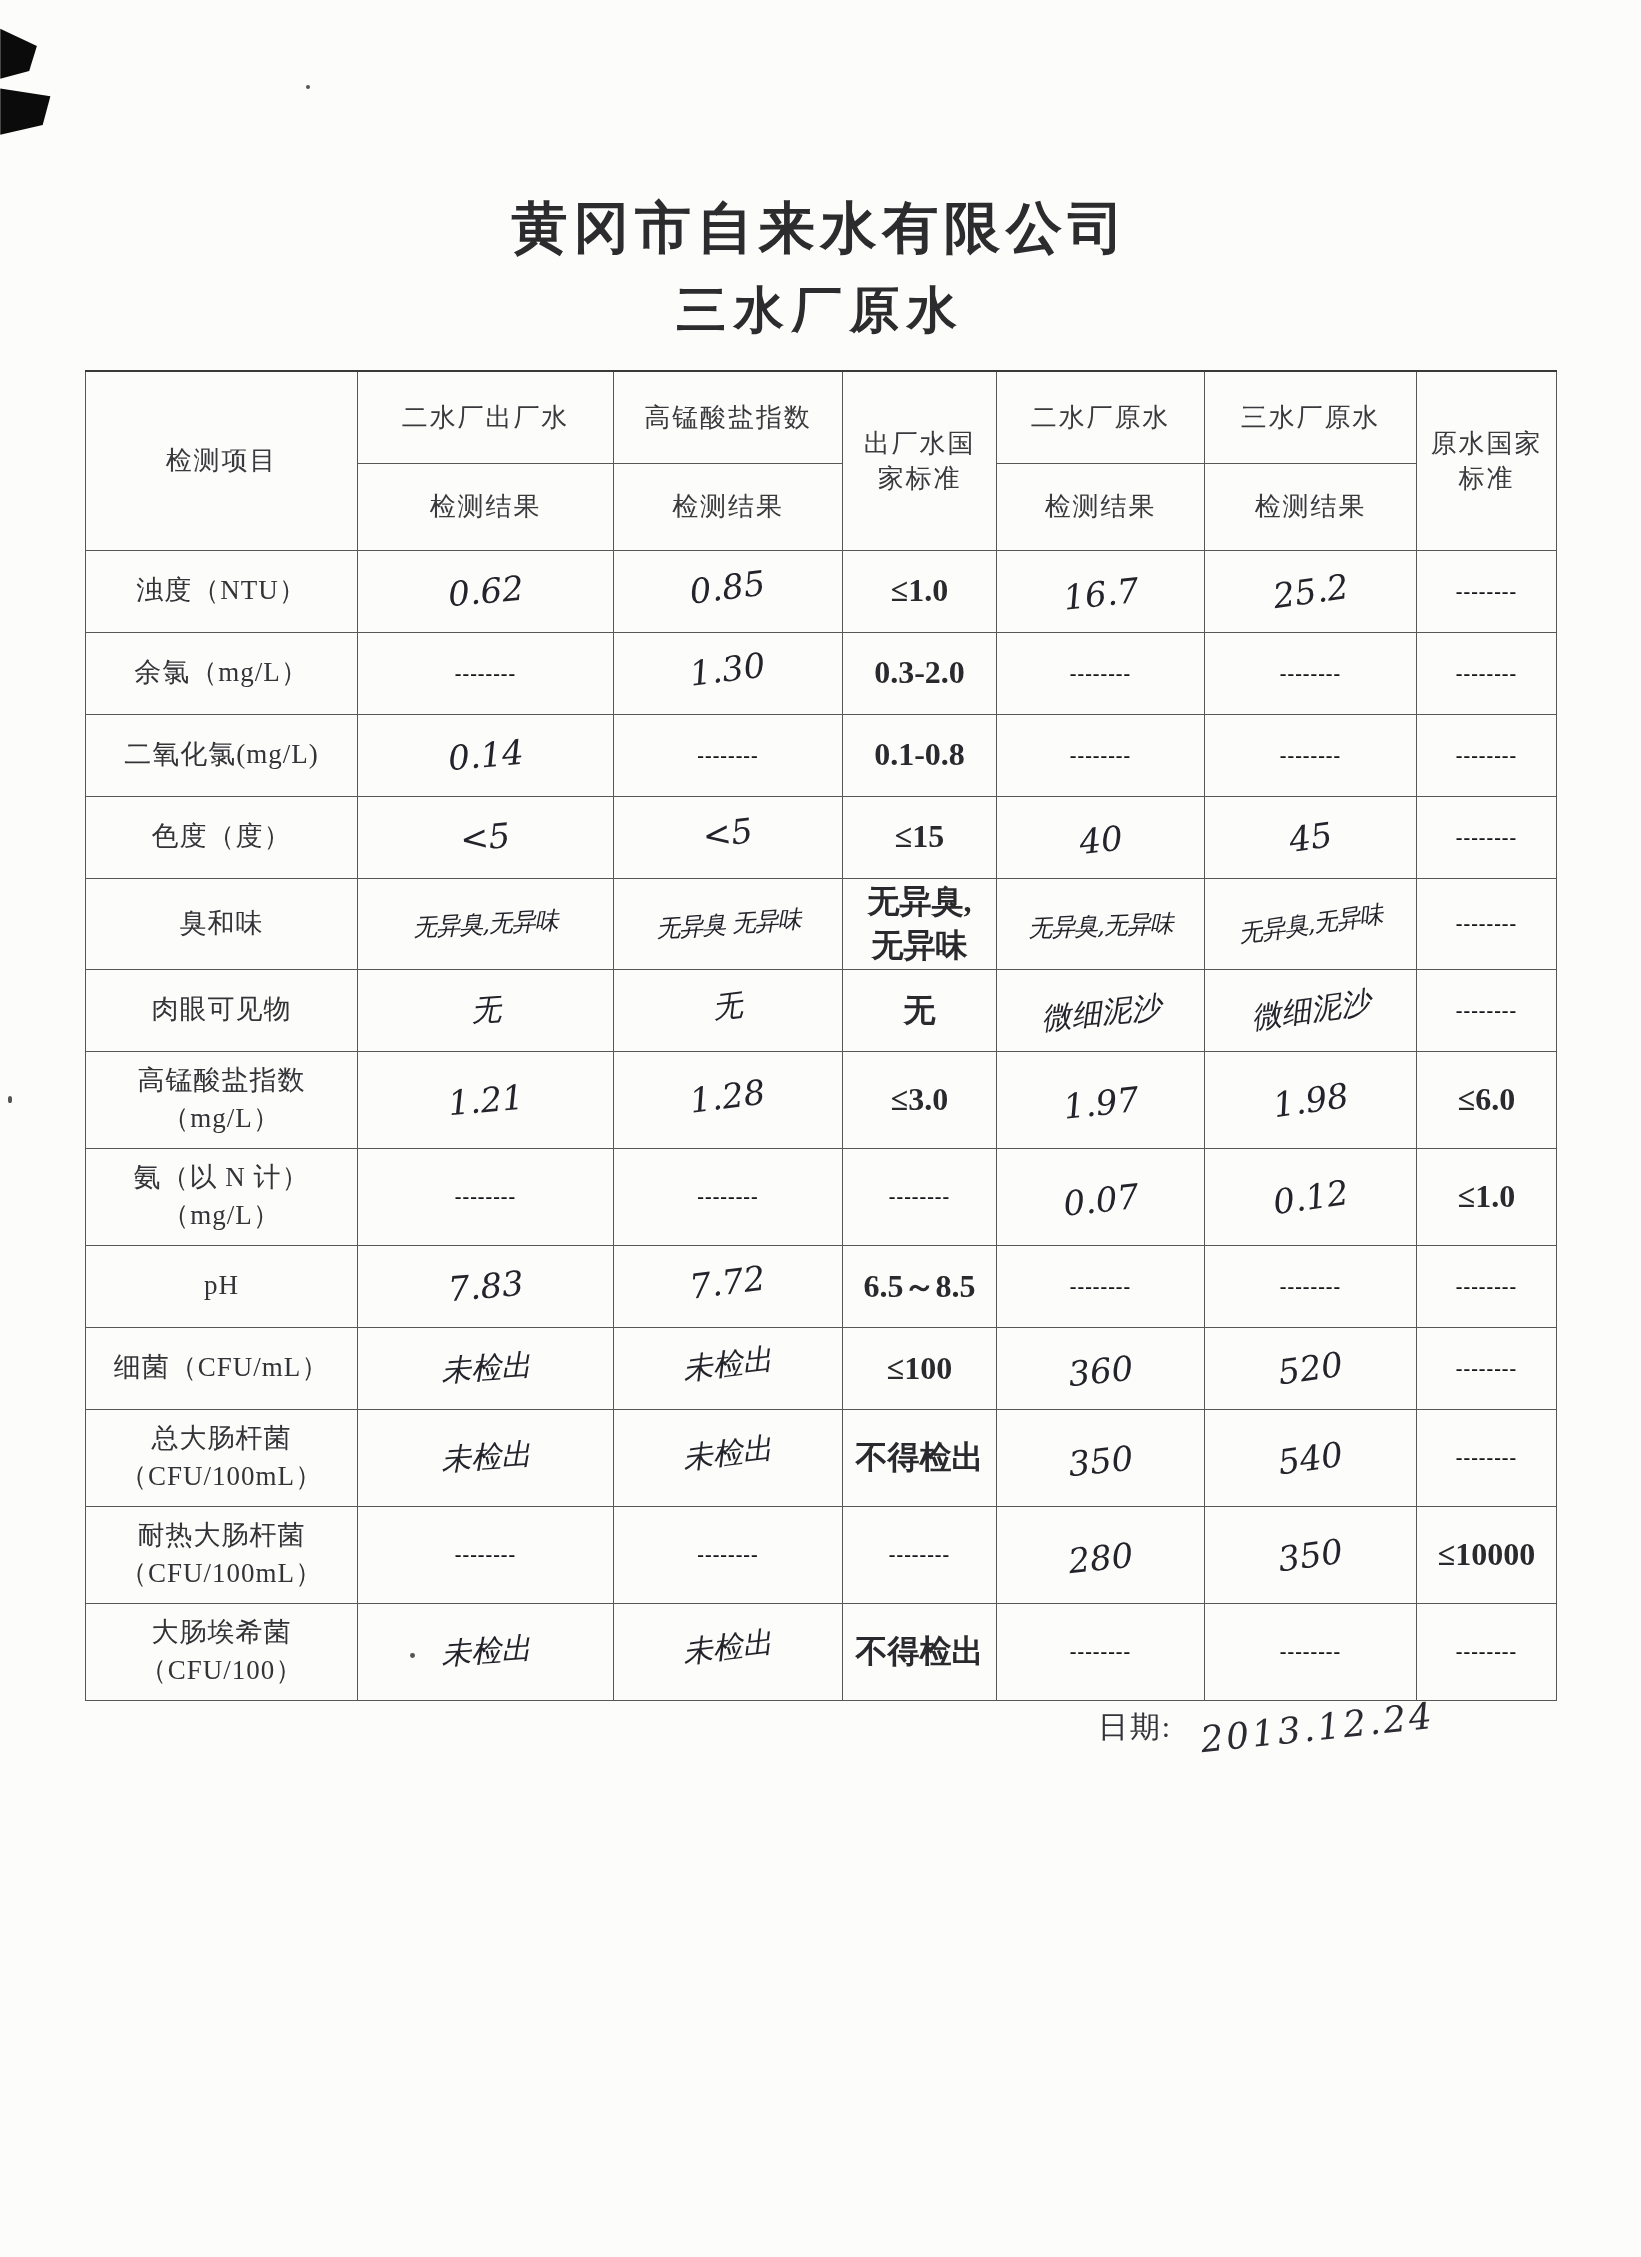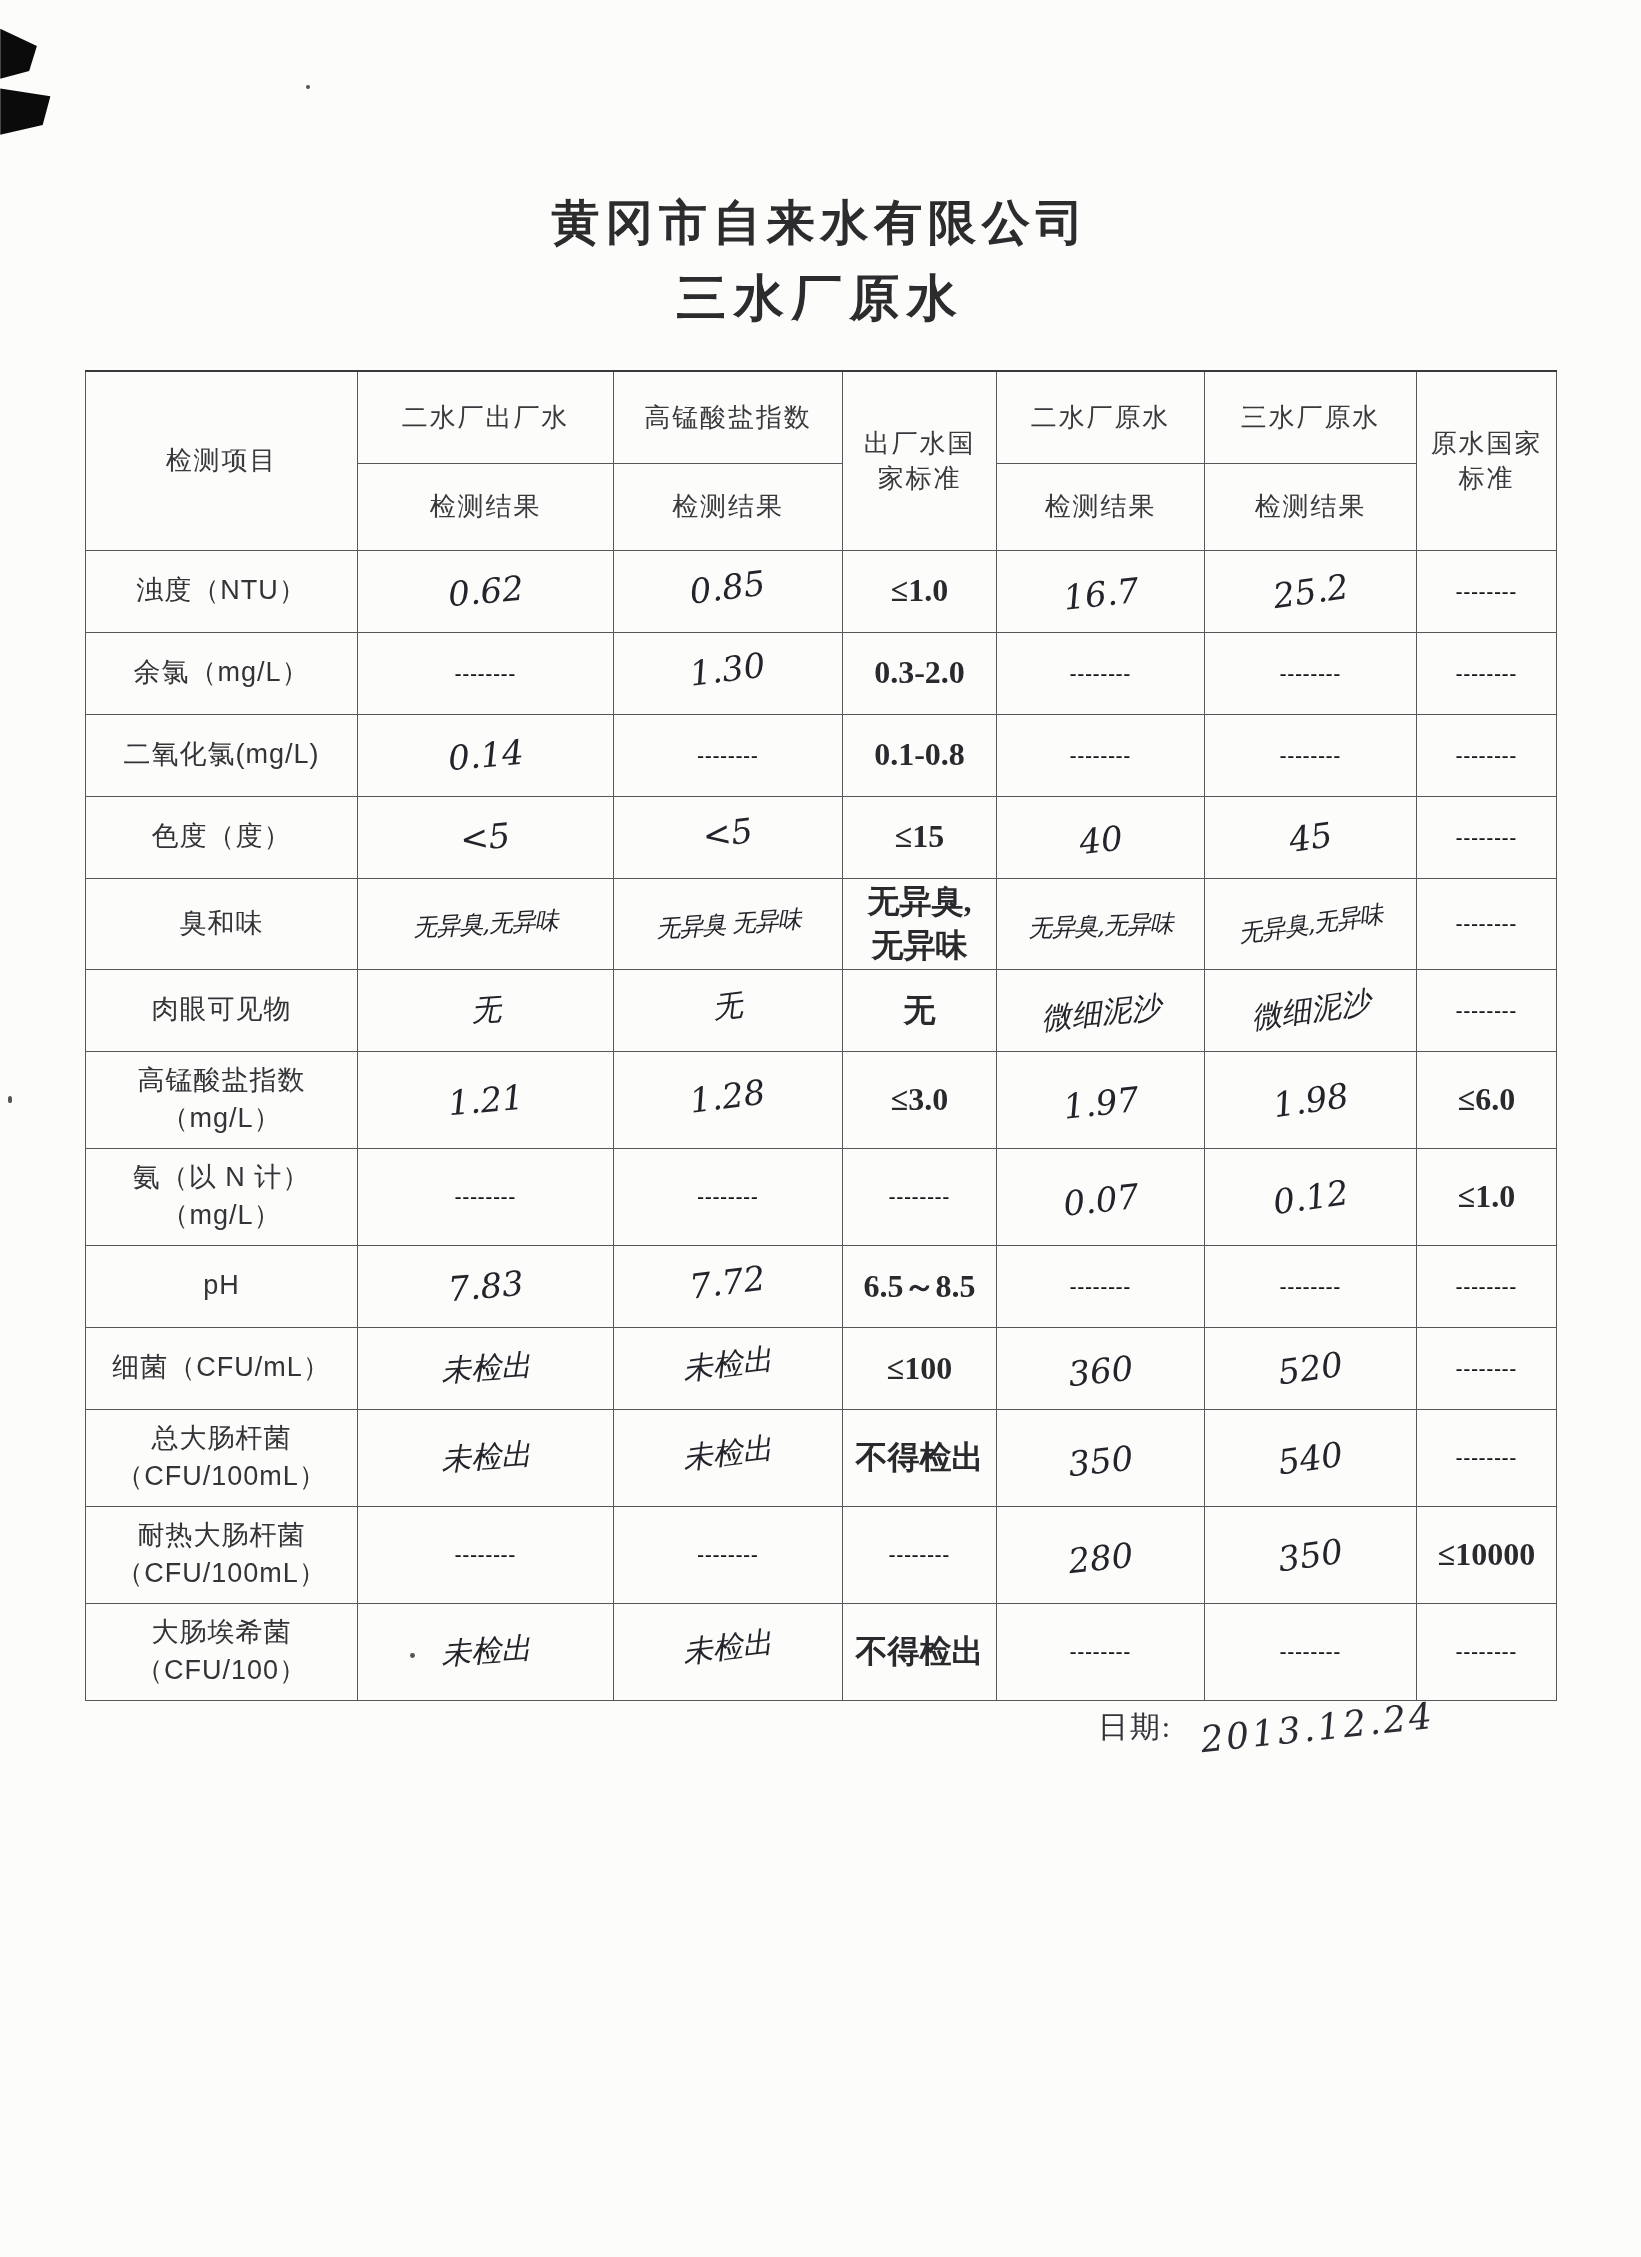--- a/index.html
+++ b/index.html
@@ -8,21 +8,21 @@
     width:1641px;height:2257px;
     background:#fcfcfa;
     overflow:hidden;
     font-family:"Liberation Serif", serif;
     color:#222;
   }
   
   .title-block{position:absolute;top:191px;left:0;width:1641px;text-align:center;}
   .doc-title{
     font-family:"Liberation Sans", sans-serif;
-    font-weight:bold;font-size:48px;letter-spacing:5.8px;color:#2c2c2e;margin:0;
+    font-weight:bold;font-size:56px;letter-spacing:5.8px;color:#2c2c2e;margin:0;
   }
   .doc-subtitle{
     font-family:"Liberation Sans", sans-serif;
     font-weight:bold;font-size:50px;letter-spacing:7.7px;color:#2c2c2e;margin:9.7px 0 0 0;
   }
   
   table.results{
     position:absolute;left:85px;top:370px;width:1471px;
     border-collapse:collapse;table-layout:fixed;
     background:transparent;
@@ -36,21 +36,21 @@
   table.results{border-top:2.9px solid #3a3a3c;}
   thead tr.h1{height:92px;}
   thead tr.h2{height:87px;}
   tbody tr{height:82px;}
   tbody tr.tall{height:97px;}
   th{
     font-family:"Liberation Serif", serif;font-weight:normal;
     font-size:26px;color:#3a3a3e;letter-spacing:1.9px;white-space:pre-line;
   }
   .label-cell{
-    font-family:Liberation Sans, sans-serif;
+    font-family:Liberation Serif, serif;
     font-size:27px;color:#333338;letter-spacing:1px;white-space:pre-line;line-height:1.4;
   }
   .std{
     font-family:"Liberation Serif", serif;font-weight:bold;
     font-size:32px;color:#2a2a2e;white-space:pre-line;line-height:1.35;
   }
   .dash{
     font-family:"Liberation Serif", serif;font-weight:bold;
     font-size:20px;letter-spacing:1px;color:#18181c;
   }

